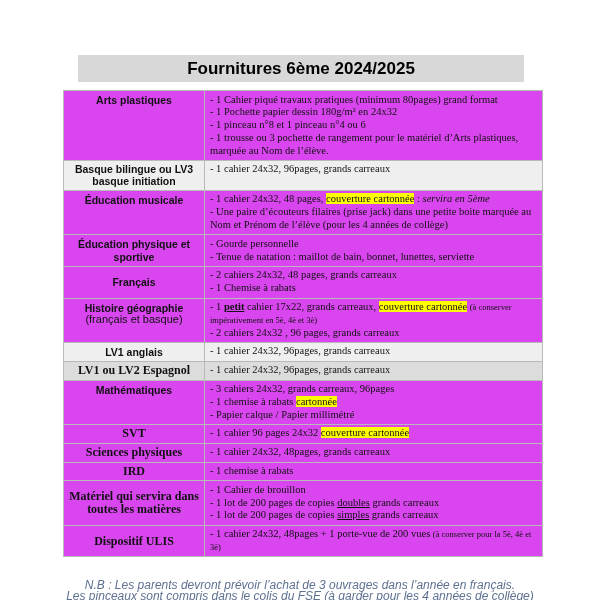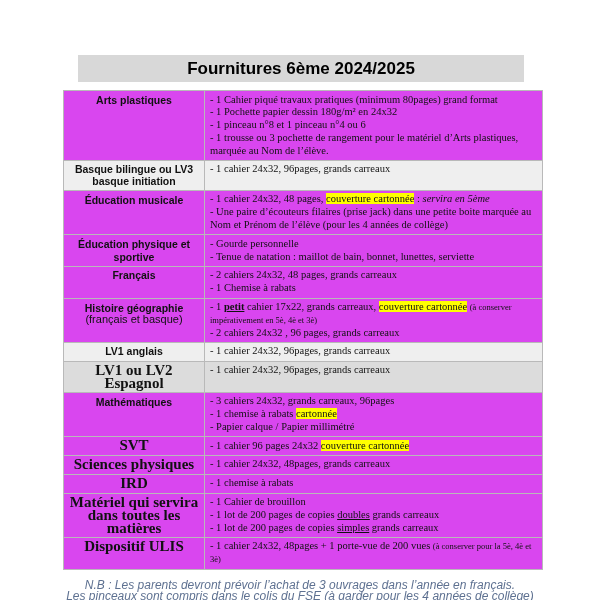--- a/index.html
+++ b/index.html
@@ -27,27 +27,27 @@
     border:1px solid var(--border);border-bottom:none;
     background:#d946ef;
   }
   .row{display:flex;align-items:stretch;border-bottom:1px solid var(--border);}
   .shade-light{background:var(--shade-light);}
   .shade-medium{background:var(--shade-medium);}
 
   .subject-cell{
     width:141px;flex:0 0 141px;
     border-right:1px solid var(--border);
-    display:flex;flex-direction:column;
+    display:flex;flex-direction:column;justify-content:center;
     text-align:center;padding:2px 4px;
     font-weight:bold;color:#111;
   }
   .valign-top .subject-cell{justify-content:flex-start;padding-top:3px;}
   .font-sans{font-family:"Liberation Sans",sans-serif;font-size:10.5px;line-height:12.5px;}
-  .font-serif{font-family:"Liberation Serif",serif;font-size:15px;line-height:13px;}
+  .font-serif{font-family:"Liberation Serif",serif;font-size:12px;line-height:13px;}
   .subject-sub{font-weight:normal;font-size:11px;line-height:11px;}
 
   .items-cell{
     flex:1;padding:2.5px 6px 2.5px 5px;
     font-family:"Liberation Serif",serif;font-size:10.5px;line-height:12.8px;color:#111;
   }
   .item-line{margin:0;}
   .hl{background:var(--hl);}
   .b{font-weight:bold;}
   .u{text-decoration:underline;}

